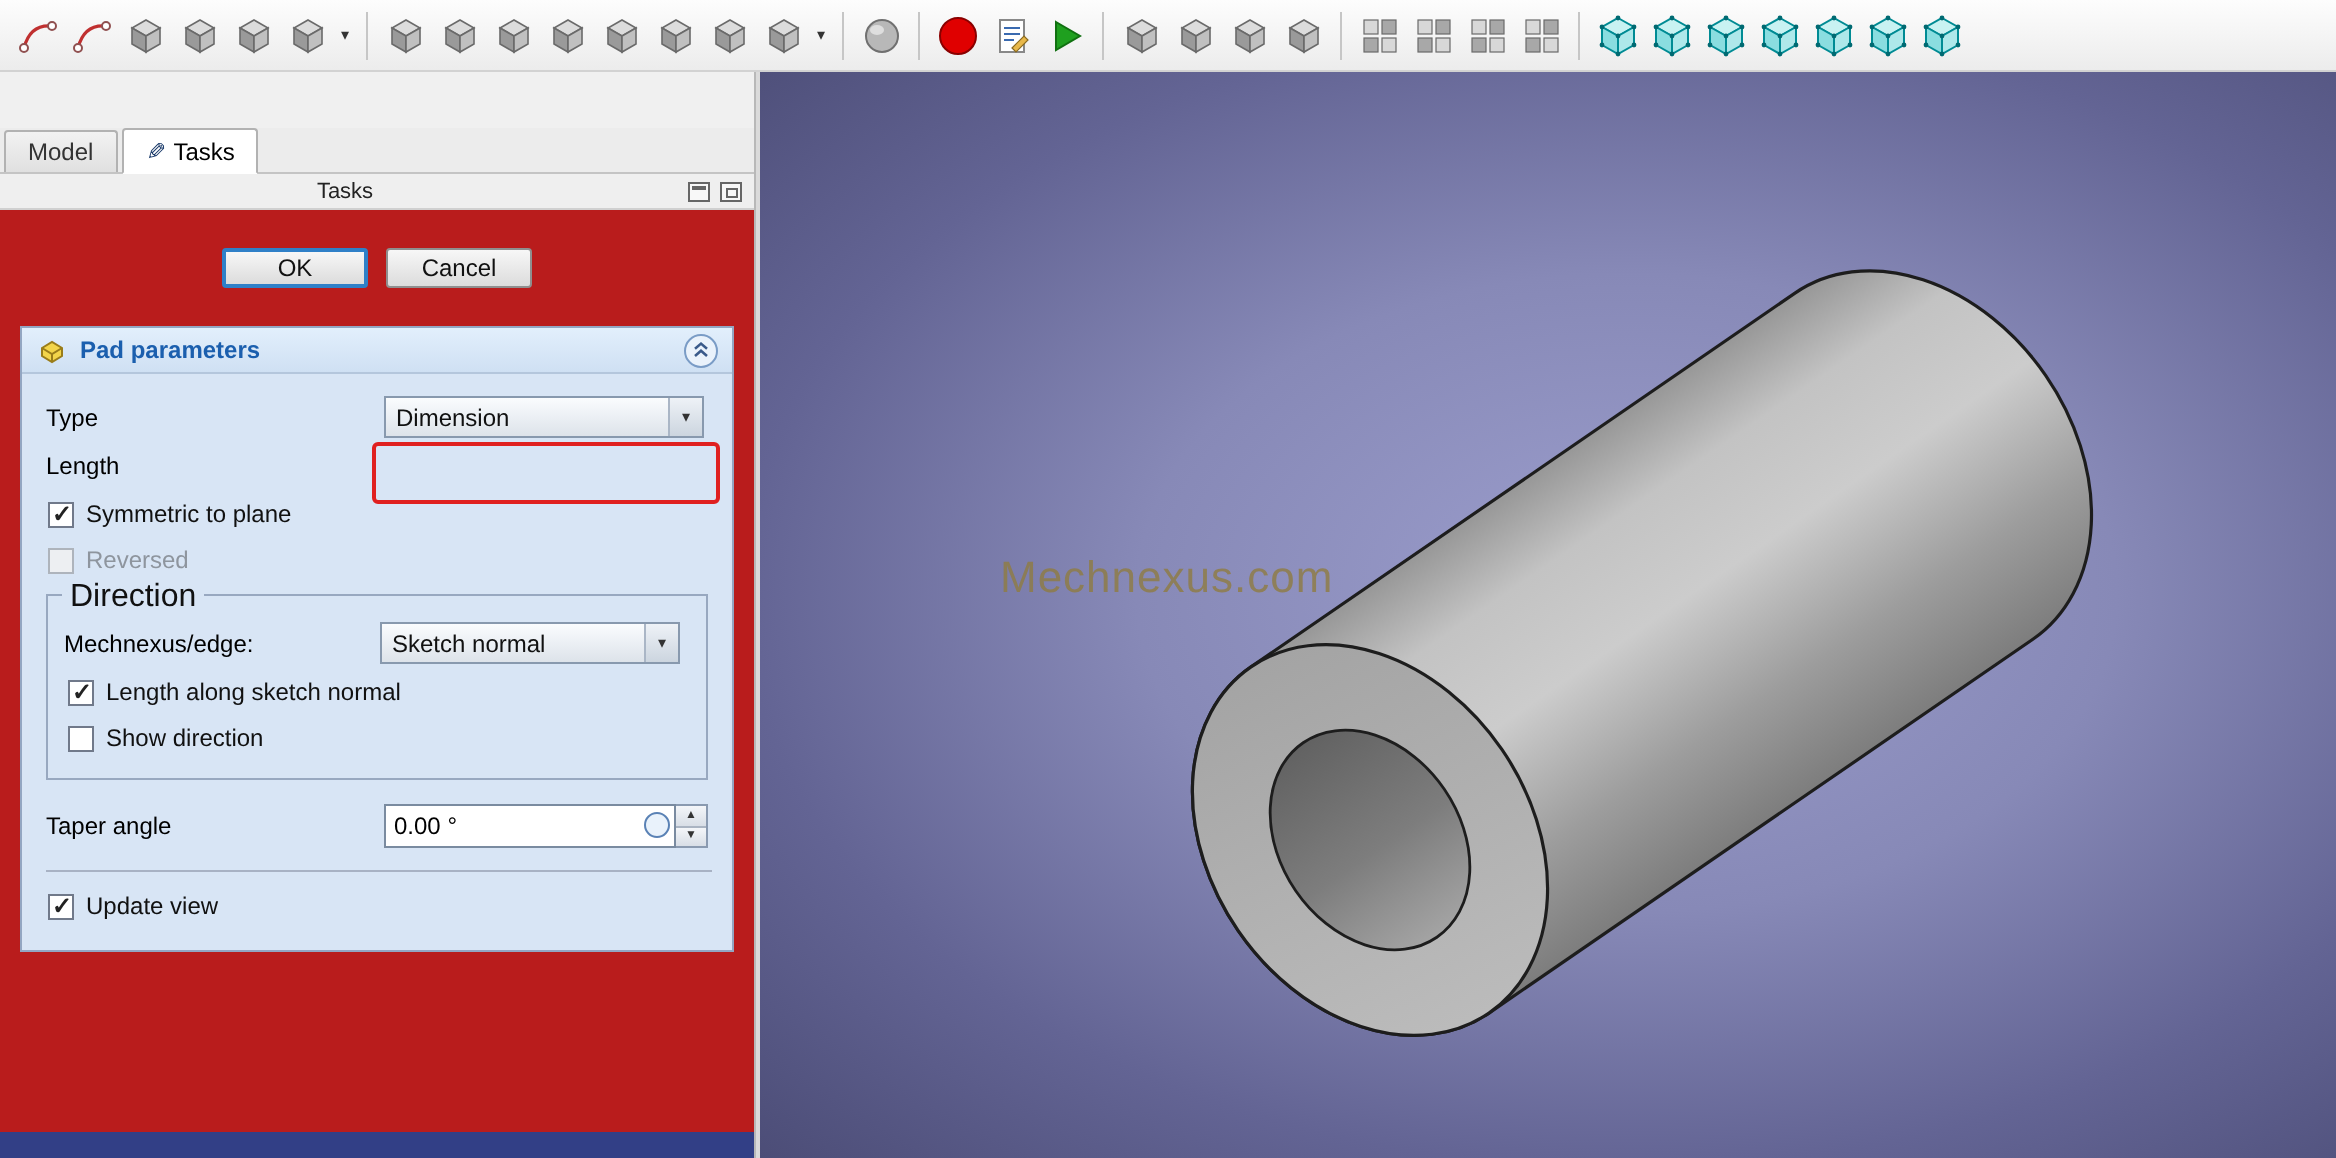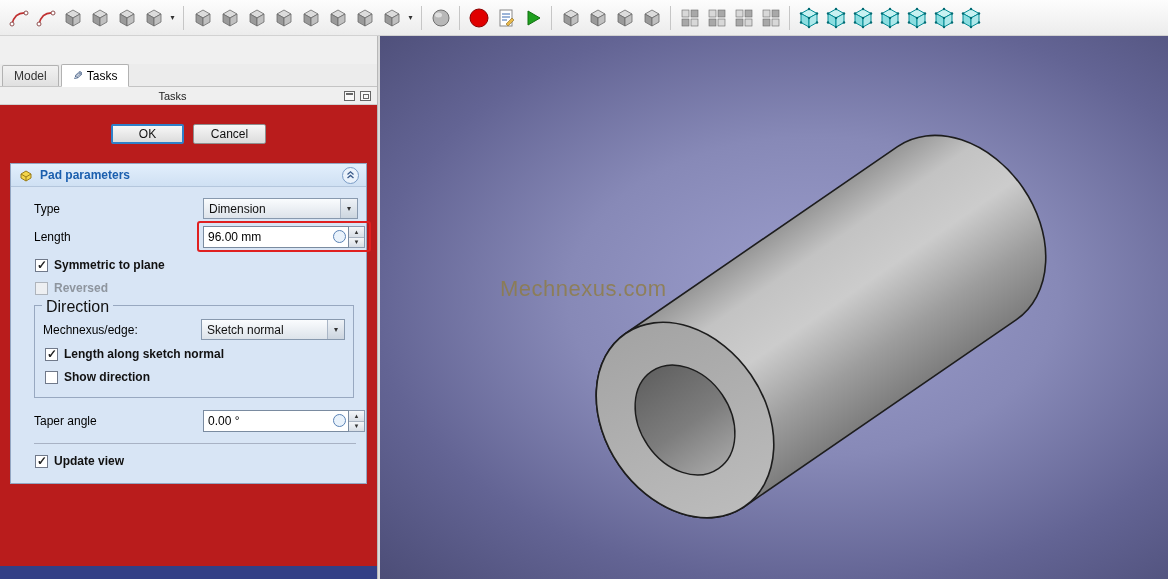--- a/index.html
+++ b/index.html
@@ -35,21 +35,21 @@
     background:linear-gradient(#f7f7f7,#dcdcdc); border:1px solid #8f8f8f; font-size:12px; border-radius:2px; }
   .btn.default { border:2px solid #2f80c8; }
 
   .section { margin:19px 10px 0 10px; border:1px solid #93a6c2; background:#d8e5f5; }
   .section-header { height:23px; display:flex; align-items:center; padding:0 7px;
     background:linear-gradient(#e2effc,#cfe0f3); border-bottom:1px solid #b4c6dc; }
   .section-title { color:#1b5fae; font-weight:bold; margin-left:6px; font-size:12px; }
   .collapse-btn { margin-left:auto; width:17px; height:17px; border-radius:50%;
     border:1px solid #7a9cc6; background:#eaf2fb; display:flex; align-items:center; justify-content:center; }
 
-  .form { padding:11px 8px 13px 23px; }
+  .form { padding:11px 8px 13px 12px; }
   .row { display:flex; align-items:center; margin-bottom:7px; position:relative; }
   .row > label { flex:0 0 169px; font-size:12px; color:#000; }
   .combo { height:21px; width:160px; border:1px solid #8899ae; background:linear-gradient(#fafcfe,#dde3ea);
     display:flex; align-items:center; padding-left:5px; font-size:12px;gap:40px; }
   .combo .arrow { margin-left:auto; width:17px; align-self:stretch; border-left:1px solid #aab6c6;
     display:flex; align-items:center; justify-content:center; font-size:8px; color:#333;
     background:linear-gradient(#eef2f7,#ccd5df); }
   .spinwrap { position:relative; display:flex; width:162px; height:22px; }
   .spinwrap input { width:146px; height:22px; border:1px solid #7a8ba0; padding:0 20px 0 4px;
     font-size:12px; font-family:"Liberation Sans",sans-serif; background:#fff; }
@@ -60,21 +60,21 @@
     background:linear-gradient(#f4f6f9,#d8dee6); }
   .spinbtn.up { border-bottom:1px solid #aab4c2; }
   .red-box { position:absolute; left:163px; top:-5px; width:174px; height:31px;
     border:2px solid #e02020; border-radius:3px; pointer-events:none; }
 
   .cbrow { display:flex; align-items:center; gap:6px; margin:0 0 9px 1px; }
   .cb { width:13px; height:13px; border:1px solid #70798a; background:#fff; position:relative; flex:0 0 auto; }
   .cb.checked::after { content:"✓"; position:absolute; left:1px; top:-2px; font-size:12px; font-weight:bold; color:#222; }
   .cb.disabled { background:#edeff2; border-color:#aeb4bc; }
   .cbrow.disabled span.cblabel { color:#8e959e; }
-  .cblabel { font-size:12px;font-weight:bold; }
+  .cblabel { font-size:12px; }
 
   .groupbox { border:1px solid #98a8c0; margin:10px 4px 12px 0; padding:13px 8px 4px 8px; position:relative; }
   .groupbox-label { position:absolute; top:-8px; left:7px; background:#d8e5f5; padding:0 4px; font-size:16px; }
   .groupbox .row > label { flex:0 0 158px; }
   .groupbox .combo { width:150px; }
   .groupbox .cbrow { margin-left:2px; }
 
   .sep-line { height:1px; background:#a8b2c4; margin:11px 2px 10px 0; }
   .bottom-strip { position:absolute; left:0; right:0; bottom:0; height:13px; background:#323f86; }
 
@@ -447,28 +447,20 @@
           <div class="row">
             <label>Type</label>
             <div class="combo">
               <span>Dimension</span>
               <span class="arrow">▾</span>
             </div>
           </div>
 
           <div class="row" style="margin-bottom:10px;">
             <label>Length</label>
-            <div class="spinwrap">
-              <input type="text" value="96.00 mm" style="">
-              <span class="expr-btn"></span>
-              <div class="spinners">
-                <div class="spinbtn up">▲</div>
-                <div class="spinbtn">▼</div>
-              </div>
-            </div>
             <div class="red-box"></div>
           </div>
 
           <div class="cbrow">
             <span class="cb checked"></span>
             <span class="cblabel">Symmetric to plane</span>
           </div>
 
           <div class="cbrow disabled">
             <span class="cb disabled"></span>

